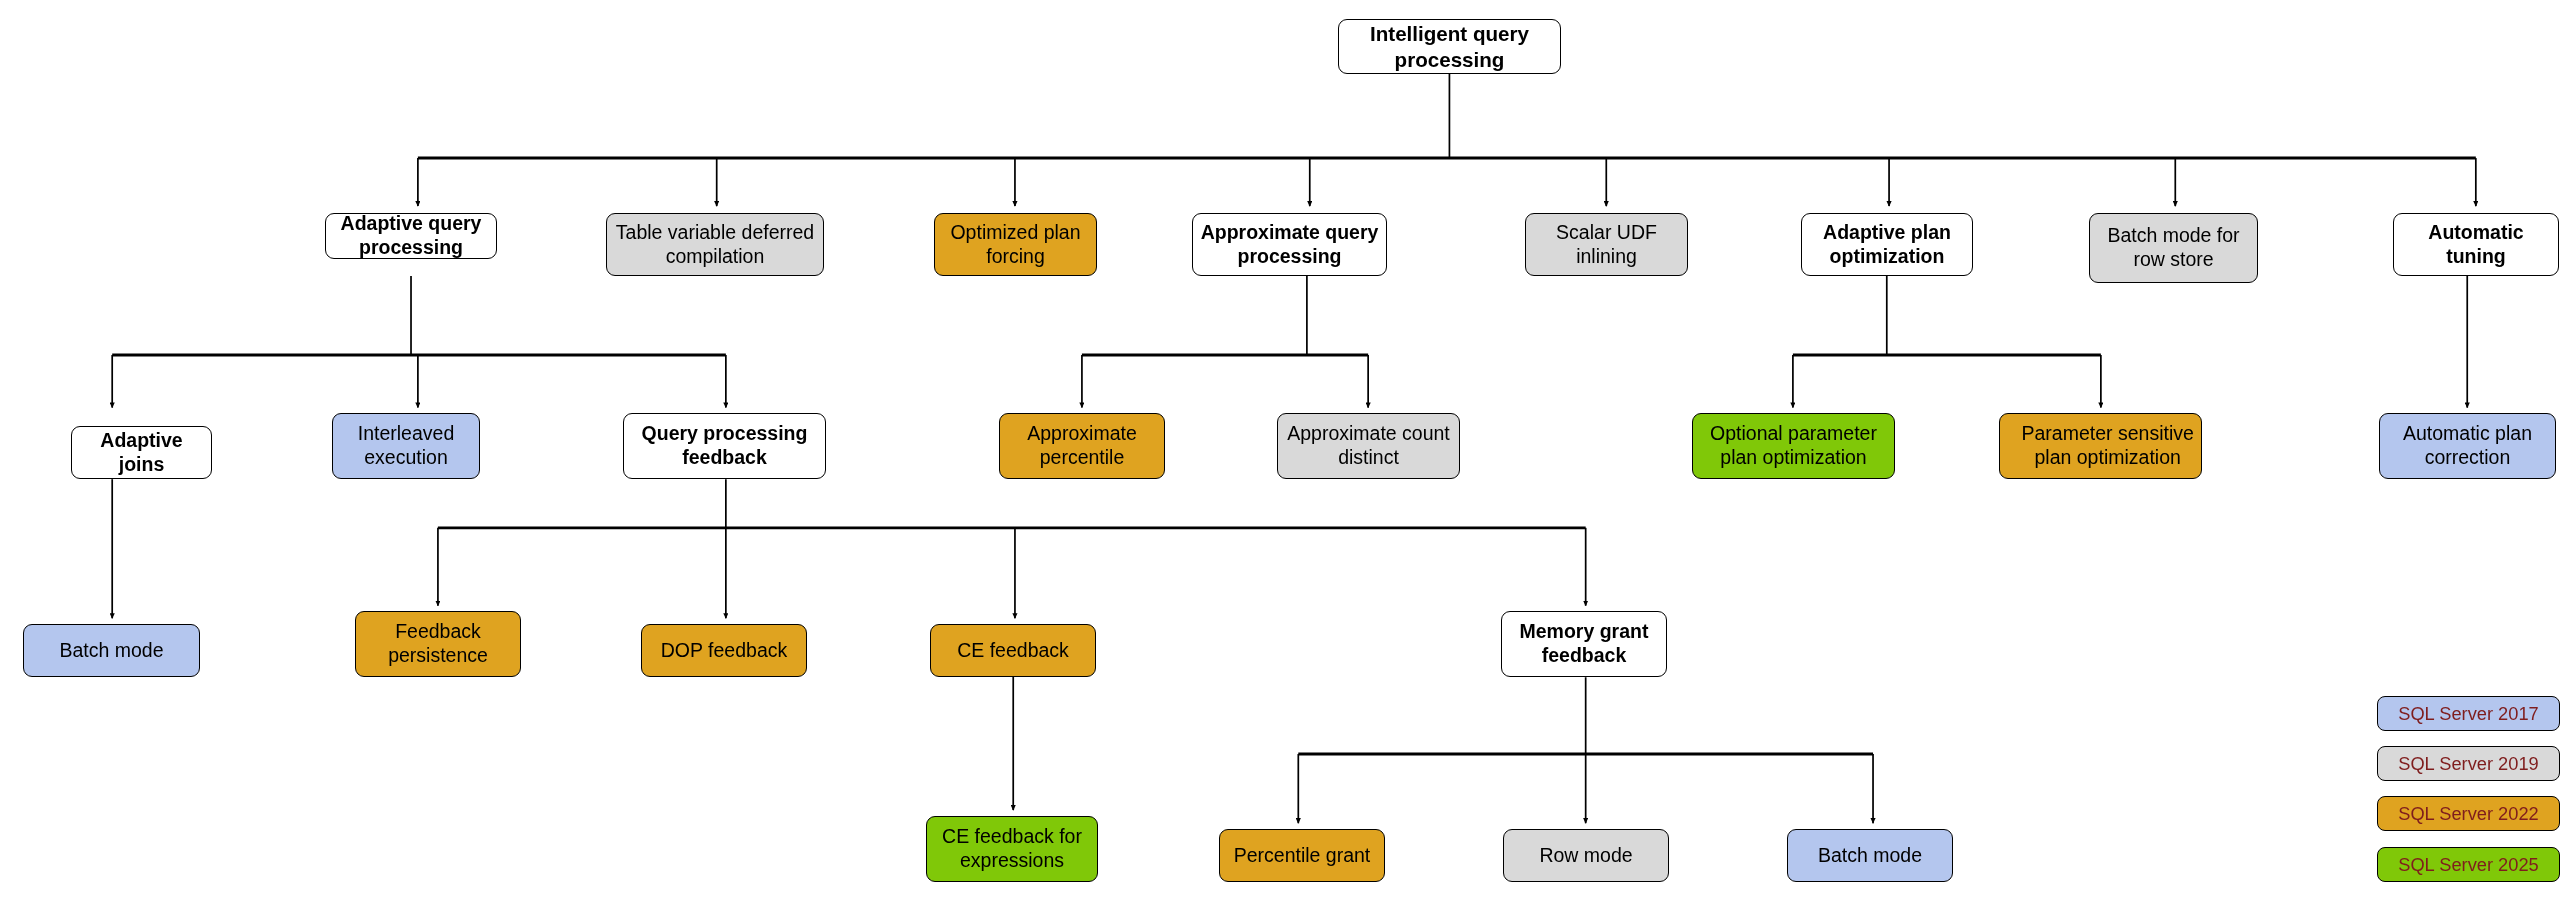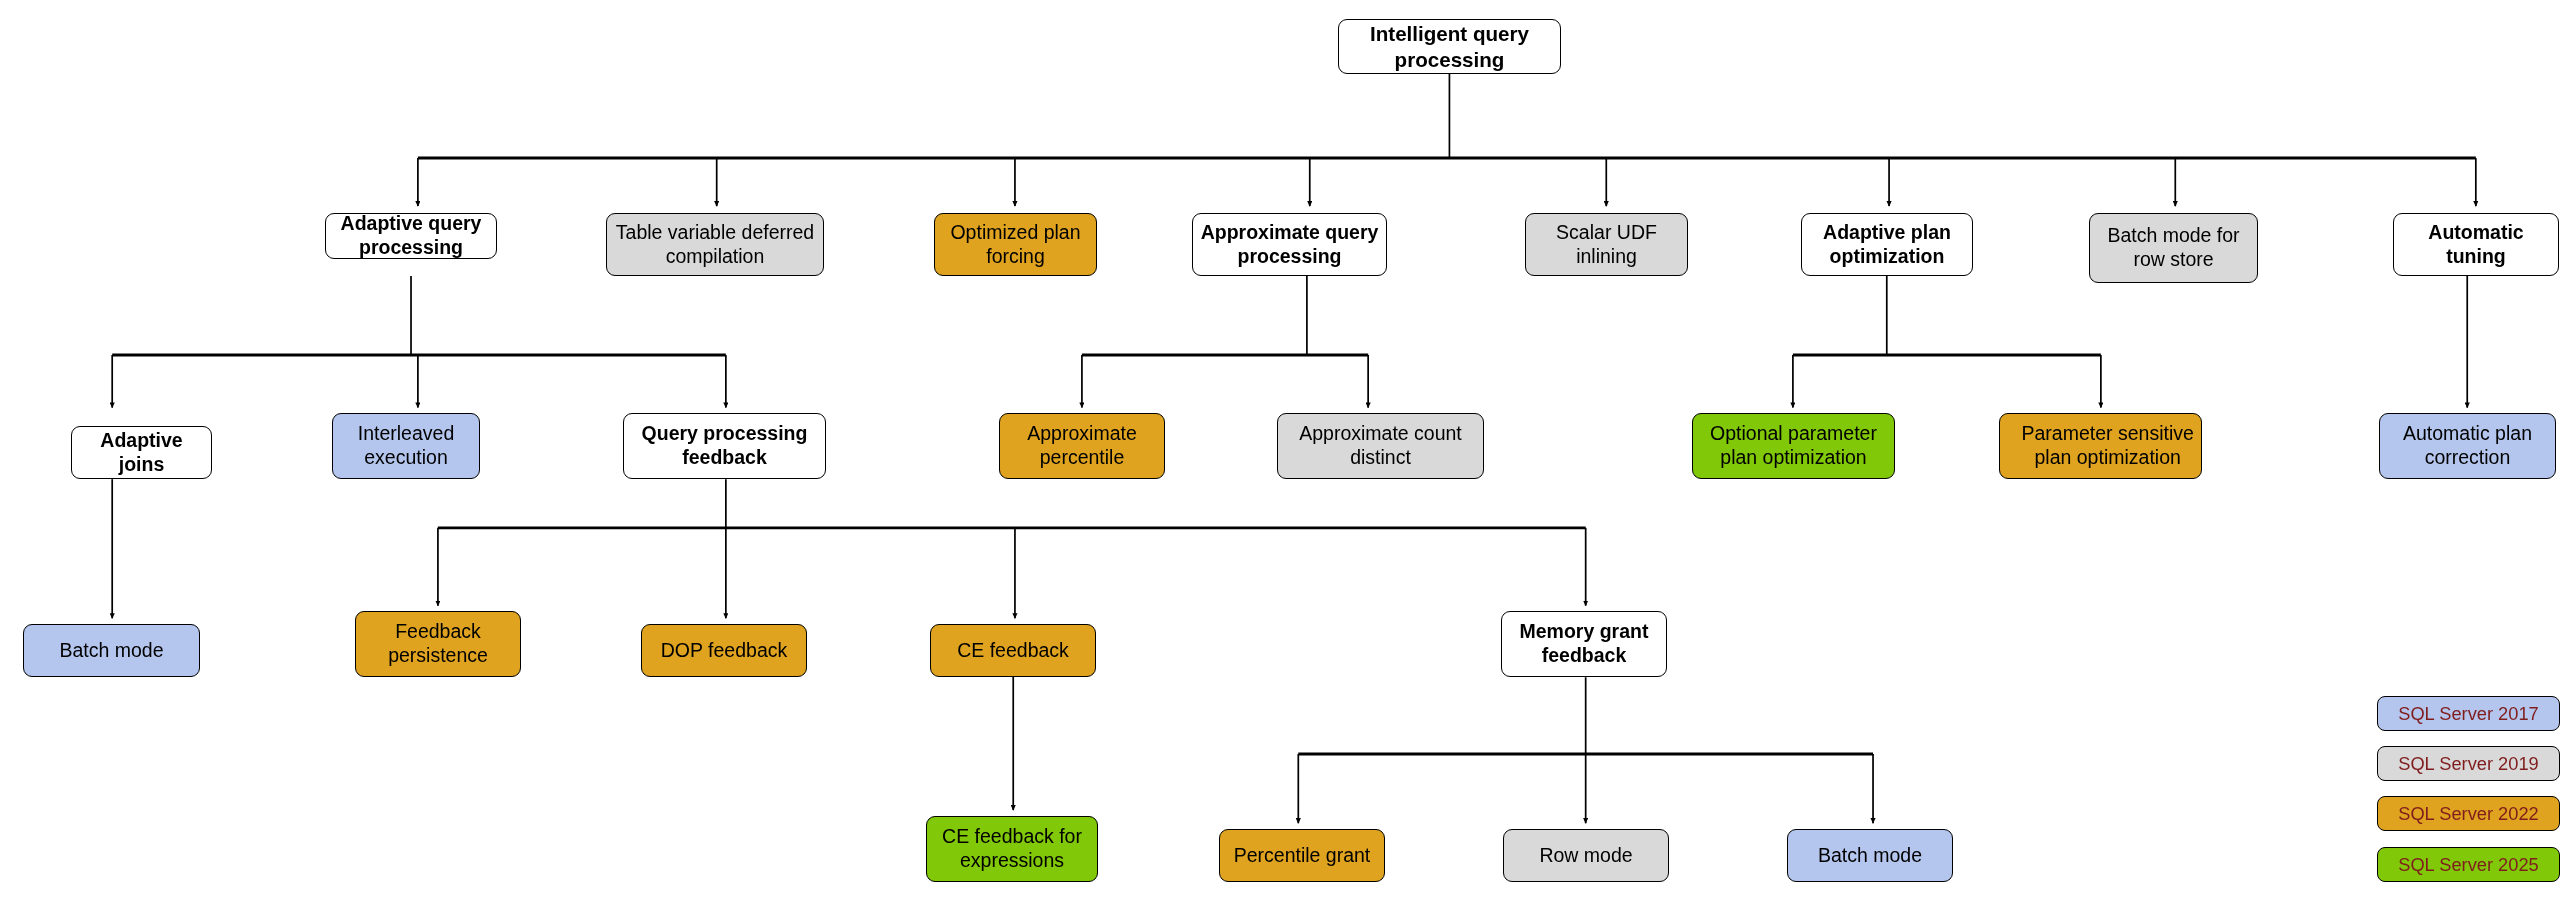--- a/index.html
+++ b/index.html
@@ -132,21 +132,21 @@
       <div class="node orange" style="left: 934px; top: 213px; width: 163px; height: 63px;">Optimized plan forcing</div>
       <div class="node white" style="left: 1192px; top: 213px; width: 195px; height: 63px;">Approximate query processing</div>
       <div class="node gray" style="left: 1525px; top: 213px; width: 163px; height: 63px;">Scalar UDF inlining</div>
       <div class="node white" style="left: 1801px; top: 213px; width: 172px; height: 63px;">Adaptive plan optimization</div>
       <div class="node gray" style="left: 2089px; top: 213px; width: 169px; height: 70px;">Batch mode for row store</div>
       <div class="node white" style="left: 2393px; top: 213px; width: 166px; height: 63px;">Automatic tuning</div>
       <div class="node white" style="left: 23px; top: 426px; width: 141px; height: 53px; margin-left: 48px;">Adaptive joins</div>
       <div class="node blue" style="left: 332px; top: 413px; width: 148px; height: 66px;">Interleaved execution</div>
       <div class="node white" style="left: 623px; top: 413px; width: 203px; height: 66px;">Query processing feedback</div>
       <div class="node orange" style="left: 999px; top: 413px; width: 166px; height: 66px;">Approximate percentile</div>
-      <div class="node gray" style="left: 1277px; top: 413px; width: 207px; height: 66px;">Approximate count distinct</div>
+      <div class="node gray" style="left: 1277px; top: 413px; width: 183px; height: 66px;">Approximate count distinct</div>
       <div class="node green" style="left: 1692px; top: 413px; width: 203px; height: 66px;">Optional parameter plan optimization</div>
       <div class="node orange" style="left: 1999px; top: 413px; width: 203px; height: 66px; padding-left: 20px;">Parameter sensitive plan optimization</div>
       <div class="node blue" style="left: 2379px; top: 413px; width: 177px; height: 66px;">Automatic plan correction</div>
       <div class="node blue" style="left: 23px; top: 624px; width: 177px; height: 53px;">Batch mode</div>
       <div class="node orange" style="left: 355px; top: 611px; width: 166px; height: 66px;">Feedback persistence</div>
       <div class="node orange" style="left: 641px; top: 624px; width: 166px; height: 53px;">DOP feedback</div>
       <div class="node orange" style="left: 930px; top: 624px; width: 166px; height: 53px;">CE feedback</div>
       <div class="node white" style="left: 1501px; top: 611px; width: 166px; height: 66px;">Memory grant feedback</div>
       <div class="node green" style="left: 926px; top: 816px; width: 172px; height: 66px;">CE feedback for expressions</div>
       <div class="node orange" style="left: 1219px; top: 829px; width: 166px; height: 53px;">Percentile grant</div>

